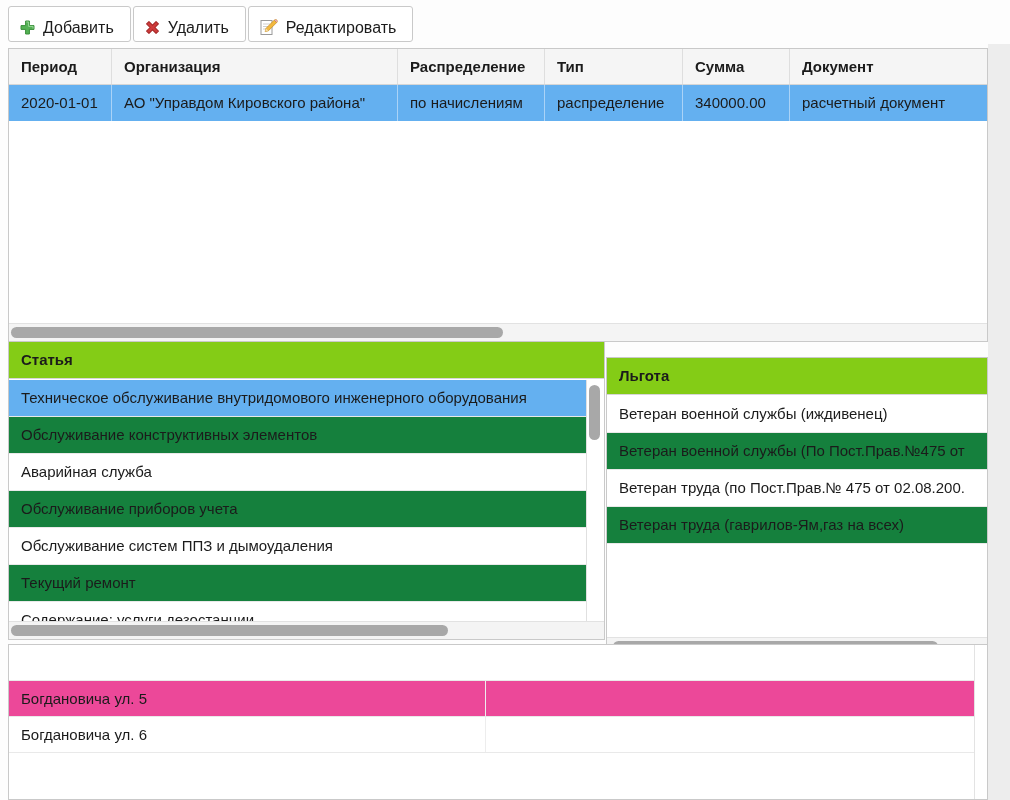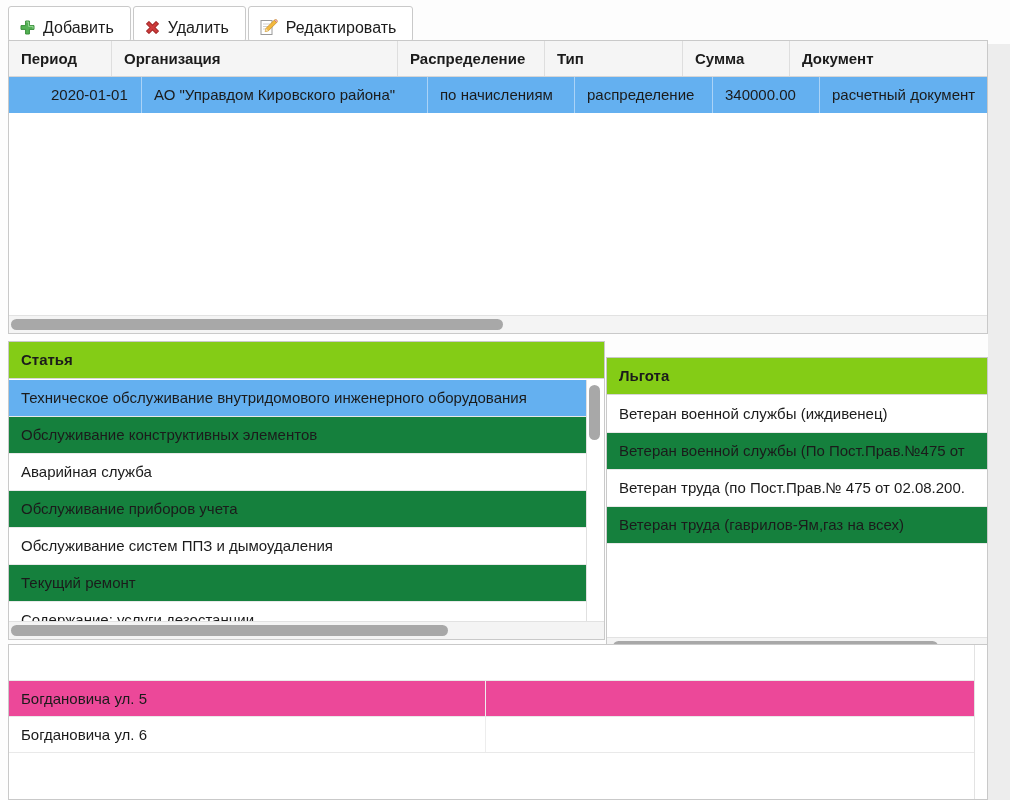--- a/index.html
+++ b/index.html
@@ -25,21 +25,21 @@
 
   
   .panel { position:absolute; background:#fff; border:1px solid #c9c9c9; overflow:hidden; }
 
   .thead { display:flex; height:36px; background:#f5f5f5; border-bottom:1px solid #d6d6d6; font-weight:bold; }
   .cell { padding:0 8px 0 12px; line-height:35px; white-space:nowrap; overflow:hidden; }
   .thead .cell { border-right:1px solid #dedede; }
   .thead .cell:last-child { border-right:none; }
 
   .trow { display:flex; height:36px; }
-  .trow.selected { background:#64b0f0;padding-left:30px; }
+  .trow.selected { background:#64b0f0; }
   .trow.selected .cell { border-right:1px solid rgba(255,255,255,0.45); }
   .trow.selected .cell:last-child { border-right:none; }
 
   
   .w-period { width:103px; } .w-org { width:286px; } .w-dist { width:147px; }
   .w-type  { width:138px; } .w-sum { width:107px; } .w-doc { flex:1; }
 
   
   .hscroll { position:absolute; left:0; right:0; bottom:0; height:18px; background:#f4f4f4; border-top:1px solid #e2e2e2; }
   .hthumb  { position:absolute; top:3px; height:11px; background:#a8a8a8; border-radius:6px; }
@@ -99,21 +99,21 @@
         <line x1="3" y1="10" x2="10" y2="10" stroke="#cfcfcf"></line>
         <path d="M14.2 1.2l2.4 2.4-8.2 8.2-3.2.8.8-3.2z" fill="#f3b93e" stroke="#c98f1f" stroke-width="0.8"></path>
         <path d="M14.2 1.2l2.4 2.4 1-1c-0.4-1.6-1.4-2.6-2.4-2.4z" fill="#e8a7c0" stroke="#c98f1f" stroke-width="0.6"></path>
         <path d="M5.2 12.6l0.8-3.2 2.4 2.4z" fill="#f5dca8"></path>
       </svg>
     </span>
     <span>Редактировать</span>
   </div>
 </div>
 
-<div class="panel" id="panel-docs" style="left:8px; top:40px; width:980px; height:294px;">
+<div class="panel" id="panel-docs" style="left:8px; top:48px; width:980px; height:294px;">
   <div class="thead">
     <div class="cell w-period">Период</div>
     <div class="cell w-org">Организация</div>
     <div class="cell w-dist">Распределение</div>
     <div class="cell w-type">Тип</div>
     <div class="cell w-sum">Сумма</div>
     <div class="cell w-doc">Документ</div>
   </div>
   <div class="trow selected">
     <div class="cell w-period">2020-01-01</div>

